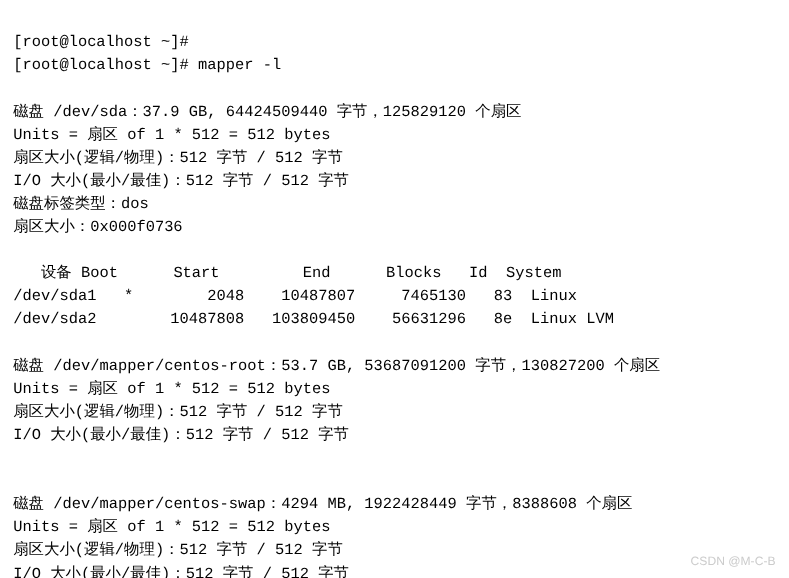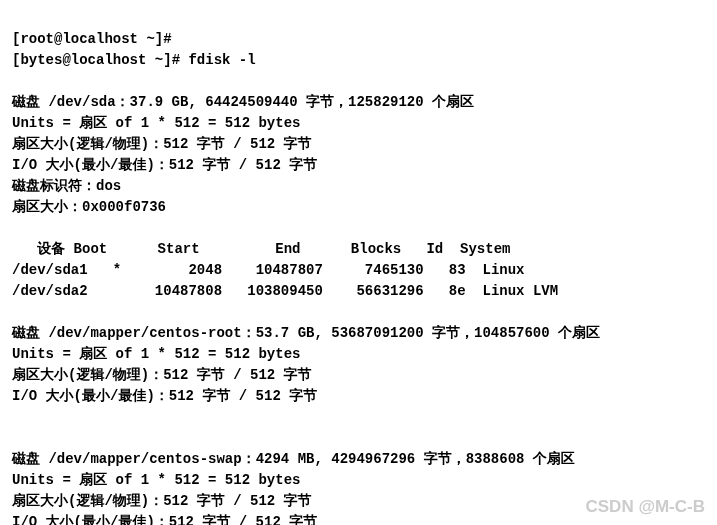--- a/index.html
+++ b/index.html
@@ -1,57 +1,57 @@
 <!DOCTYPE html>
 <html><head>
   <meta charset="utf-8">
   <style>
-    * { margin: 0; padding: 0; box-sizing: border-box; font-weight: bold; }
+    * { margin: 0; padding: 0; box-sizing: border-box; }
     body {
       font-family: "Courier New", monospace;
       font-size: 14px;
       line-height: 1.5;
       background: #fff;
       color: #000;
       padding: 8px 12px;
       white-space: pre;
       width: 717px;
     }
     .watermark {
       position: absolute;
       right: 12px;
       bottom: 6px;
       color: #ccc;
-      font-size: 17px;
+      font-size: 11px;
       font-family: Arial, sans-serif;
     }
   </style>
 </head>
 <body>
 <span>[root@localhost ~]#</span>
-<span>[bytes@localhost ~]# fdisk -l</span>
+<span>[root@localhost ~]# mapper -l</span>
 
 <span>磁盘 /dev/sda：37.9 GB, 64424509440 字节，125829120 个扇区</span>
 <span>Units = 扇区 of 1 * 512 = 512 bytes</span>
 <span>扇区大小(逻辑/物理)：512 字节 / 512 字节</span>
 <span>I/O 大小(最小/最佳)：512 字节 / 512 字节</span>
-<span>磁盘标识符：dos</span>
+<span>磁盘标签类型：dos</span>
 <span>扇区大小：0x000f0736</span>
 
 <span>   设备 Boot      Start         End      Blocks   Id  System</span>
 <span>/dev/sda1   *        2048    10487807     7465130   83  Linux</span>
 <span>/dev/sda2        10487808   103809450    56631296   8e  Linux LVM</span>
 
-<span>磁盘 /dev/mapper/centos-root：53.7 GB, 53687091200 字节，104857600 个扇区</span>
+<span>磁盘 /dev/mapper/centos-root：53.7 GB, 53687091200 字节，130827200 个扇区</span>
 <span>Units = 扇区 of 1 * 512 = 512 bytes</span>
 <span>扇区大小(逻辑/物理)：512 字节 / 512 字节</span>
 <span>I/O 大小(最小/最佳)：512 字节 / 512 字节</span>
 
 
-<span>磁盘 /dev/mapper/centos-swap：4294 MB, 4294967296 字节，8388608 个扇区</span>
+<span>磁盘 /dev/mapper/centos-swap：4294 MB, 1922428449 字节，8388608 个扇区</span>
 <span>Units = 扇区 of 1 * 512 = 512 bytes</span>
 <span>扇区大小(逻辑/物理)：512 字节 / 512 字节</span>
 <span>I/O 大小(最小/最佳)：512 字节 / 512 字节</span>
 
 
 <div class="watermark">CSDN @M-C-B</div>
 
 
 
 

